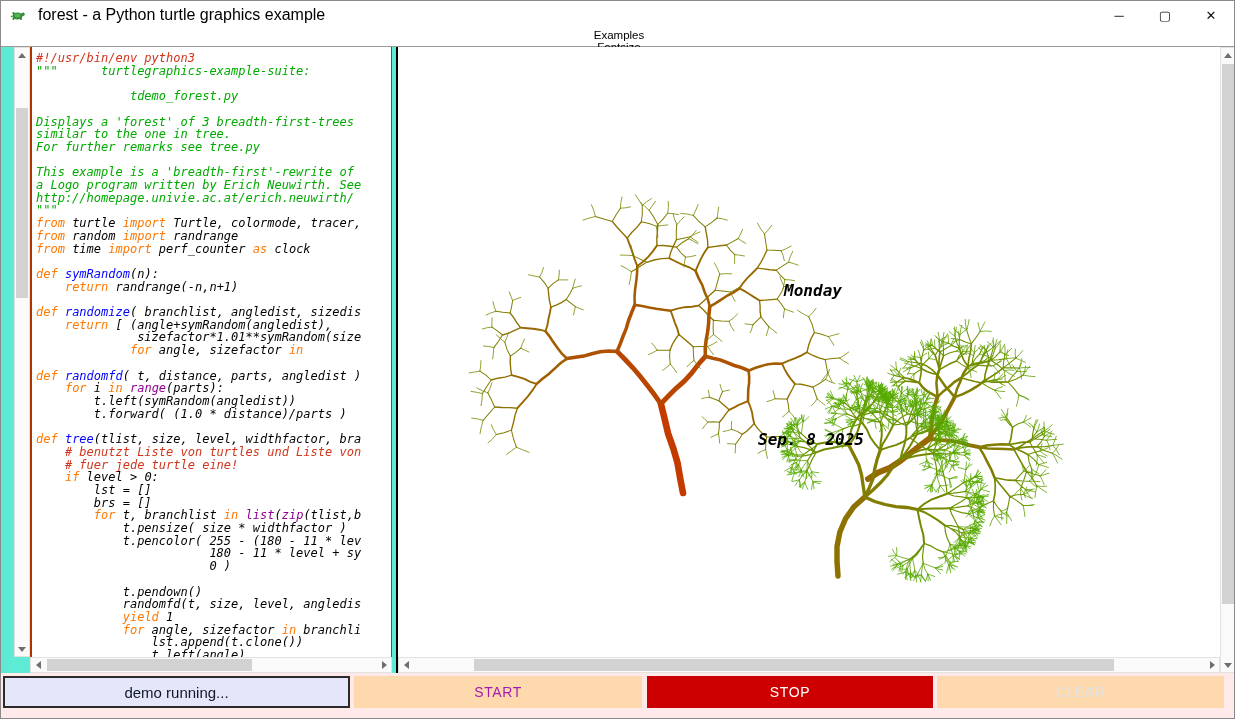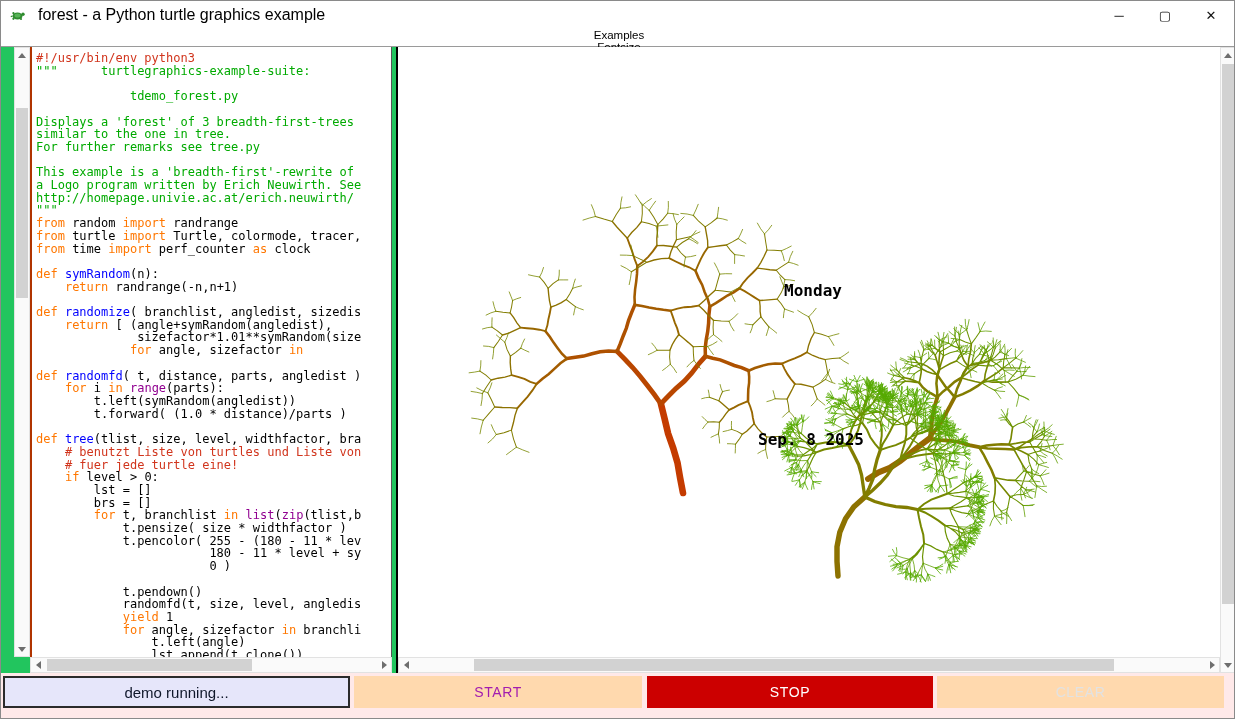--- a/index.html
+++ b/index.html
@@ -16,21 +16,21 @@
   .win-btn { width:46px; height:100%; display:flex; align-items:center; justify-content:center;
              font-size:13px; color:#111; cursor:default; }
 
   
   .menubar { position:absolute; left:0; top:28px; right:0; height:18px; background:#fff;
              display:flex; align-items:center; font-size:11.5px; color:#000;
              border-bottom:1px solid #9a9a9a; box-sizing:border-box;flex-direction:column; }
   .menu-item { padding:0 7px; margin-left:3px; white-space:nowrap; }
 
   
-  .main { position:absolute; left:0; top:46px; width:1111px; height:626px; background:#22c55e; }
+  .main { position:absolute; left:0; top:46px; width:1111px; height:626px; background:#5eead4;font-style:italic; }
 
   .code-area { position:absolute; left:29px; top:0; width:362px; height:610px;
                border-left:2px solid #b03400; border-right:1px solid #555;
                box-sizing:border-box; overflow:hidden; padding:5px 0 0 4px; background:#fff; }
   .code-line { white-space:pre; font-family:"DejaVu Sans Mono", monospace;
                font-size:12px; line-height:12.7px; color:#000; }
   .tok-c { color:#d1351d; }
   .tok-k { color:#ff7700; }
   .tok-s { color:#00aa00; }
   .tok-d { color:#0000ff; }
@@ -123,22 +123,22 @@
         <div class="code-line"><span class="tok-s">             tdemo_forest.py</span></div>
         <div class="code-line">&nbsp;</div>
         <div class="code-line"><span class="tok-s">Displays a 'forest' of 3 breadth-first-trees</span></div>
         <div class="code-line"><span class="tok-s">similar to the one in tree.</span></div>
         <div class="code-line"><span class="tok-s">For further remarks see tree.py</span></div>
         <div class="code-line">&nbsp;</div>
         <div class="code-line"><span class="tok-s">This example is a 'breadth-first'-rewrite of</span></div>
         <div class="code-line"><span class="tok-s">a Logo program written by Erich Neuwirth. See</span></div>
         <div class="code-line"><span class="tok-s">http://homepage.univie.ac.at/erich.neuwirth/</span></div>
         <div class="code-line"><span class="tok-s">"""</span></div>
+        <div class="code-line"><span class="tok-k">from</span><span class="tok-p"> turtle </span><span class="tok-k">import</span><span class="tok-p"> Turtle, colormode, tracer,</span></div>
         <div class="code-line"><span class="tok-k">from</span><span class="tok-p"> random </span><span class="tok-k">import</span><span class="tok-p"> randrange</span></div>
-        <div class="code-line"><span class="tok-k">from</span><span class="tok-p"> turtle </span><span class="tok-k">import</span><span class="tok-p"> Turtle, colormode, tracer,</span></div>
         <div class="code-line"><span class="tok-k">from</span><span class="tok-p"> time </span><span class="tok-k">import</span><span class="tok-p"> perf_counter </span><span class="tok-k">as</span><span class="tok-p"> clock</span></div>
         <div class="code-line">&nbsp;</div>
         <div class="code-line"><span class="tok-k">def</span><span class="tok-p"> </span><span class="tok-d">symRandom</span><span class="tok-p">(n):</span></div>
         <div class="code-line"><span class="tok-p">    </span><span class="tok-k">return</span><span class="tok-p"> randrange(-n,n+1)</span></div>
         <div class="code-line">&nbsp;</div>
         <div class="code-line"><span class="tok-k">def</span><span class="tok-p"> </span><span class="tok-d">randomize</span><span class="tok-p">( branchlist, angledist, sizedis</span></div>
         <div class="code-line"><span class="tok-p">    </span><span class="tok-k">return</span><span class="tok-p"> [ (angle+symRandom(angledist),</span></div>
         <div class="code-line"><span class="tok-p">              sizefactor*1.01**symRandom(size</span></div>
         <div class="code-line"><span class="tok-p">             </span><span class="tok-k">for</span><span class="tok-p"> angle, sizefactor </span><span class="tok-k">in</span></div>
         <div class="code-line">&nbsp;</div>
@@ -156,22 +156,22 @@
         <div class="code-line"><span class="tok-p">        </span><span class="tok-k">for</span><span class="tok-p"> t, branchlist </span><span class="tok-k">in</span><span class="tok-p"> </span><span class="tok-b">list</span><span class="tok-p">(</span><span class="tok-b">zip</span><span class="tok-p">(tlist,b</span></div>
         <div class="code-line"><span class="tok-p">            t.pensize( size * widthfactor )</span></div>
         <div class="code-line"><span class="tok-p">            t.pencolor( 255 - (180 - 11 * lev</span></div>
         <div class="code-line"><span class="tok-p">                        180 - 11 * level + sy</span></div>
         <div class="code-line"><span class="tok-p">                        0 )</span></div>
         <div class="code-line">&nbsp;</div>
         <div class="code-line"><span class="tok-p">            t.pendown()</span></div>
         <div class="code-line"><span class="tok-p">            randomfd(t, size, level, angledis</span></div>
         <div class="code-line"><span class="tok-p">            </span><span class="tok-k">yield</span><span class="tok-p"> 1</span></div>
         <div class="code-line"><span class="tok-p">            </span><span class="tok-k">for</span><span class="tok-p"> angle, sizefactor </span><span class="tok-k">in</span><span class="tok-p"> branchli</span></div>
+        <div class="code-line"><span class="tok-p">                lst.append(t.clone())</span></div>
         <div class="code-line"><span class="tok-p">                t.left(angle)</span></div>
-        <div class="code-line"><span class="tok-p">                lst.append(t.clone())</span></div>
       </div>
 
     <div class="sb h" style="left:29px; top:610px; width:362px;">
       <div class="sb-btn first">
           <div class="tri left"></div>
         </div>
       <div class="sb-thumb" style="left:16px; width:205px;"></div>
       <div class="sb-btn last">
           <div class="tri right"></div>
         </div>

